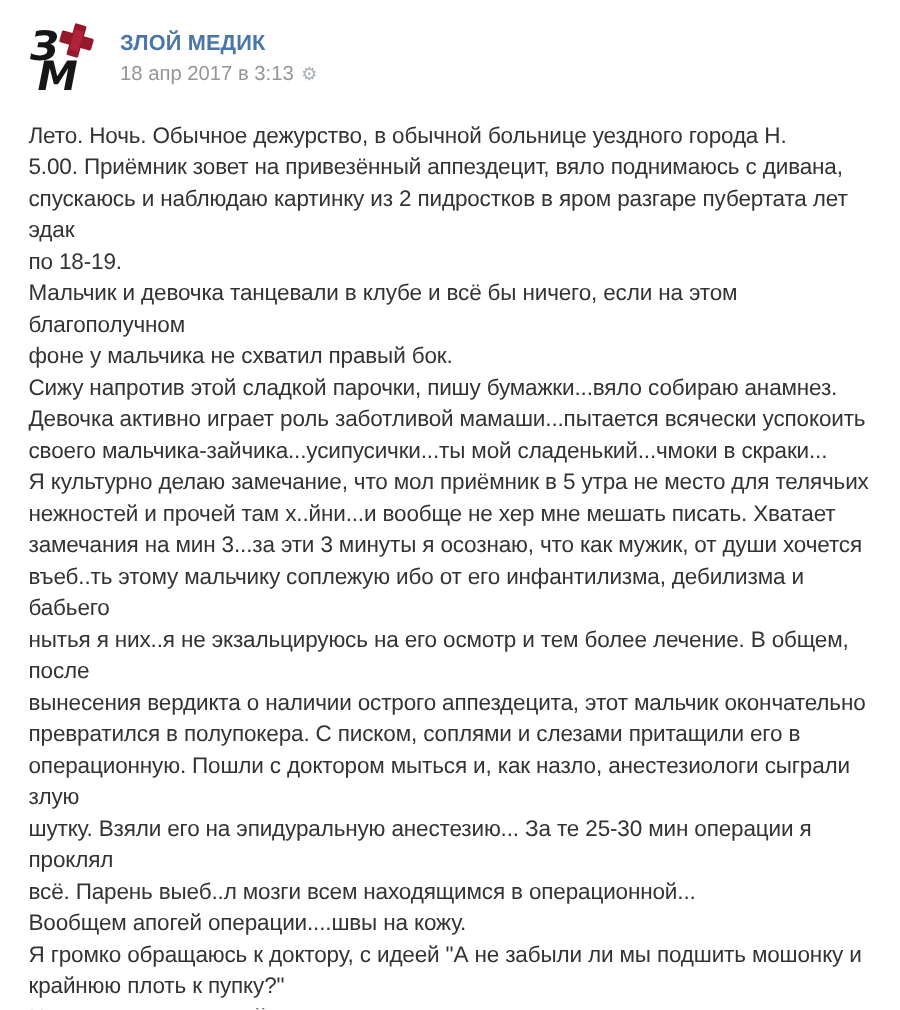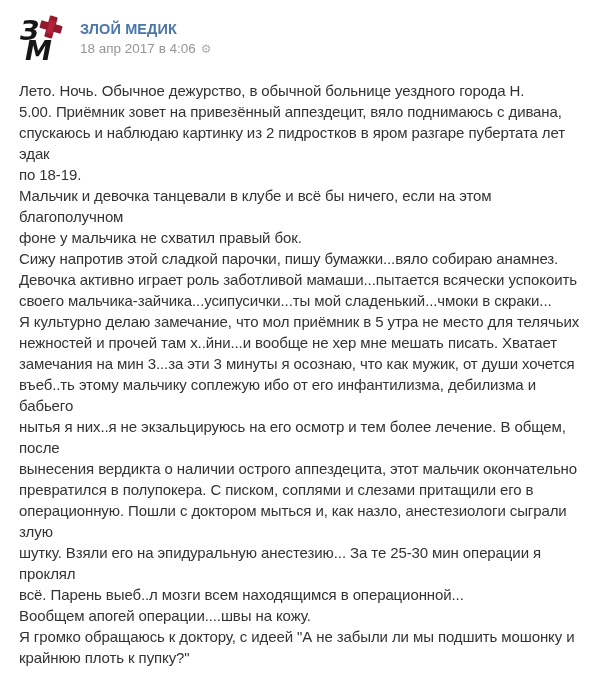--- a/index.html
+++ b/index.html
@@ -101,21 +101,21 @@
           <rect x="-4" y="-11" width="8" height="22" rx="1" fill="#96182c"></rect>
           <rect x="-11" y="-4" width="22" height="8" rx="1" fill="#96182c"></rect>
           <rect x="-3" y="-7" width="6" height="14" fill="#b02338"></rect>
         </g>
         <text class="logo-letter" x="11" y="47" font-size="27">М</text>
       </svg>
     </a>
     <div class="header-info">
       <a class="community-name">ЗЛОЙ МЕДИК</a>
       <div class="post-date-row">
-        <a class="post-date">18 апр 2017 в 4:06</a>
+        <a class="post-date">18 апр 2017 в 3:13</a>
         <span class="gear">⚙</span>
       </div>
     </div>
   </div>
 
   <div class="post-text">Лето. Ночь. Обычное дежурство, в обычной больнице уездного города Н.
 5.00. Приёмник зовет на привезённый аппездецит, вяло поднимаюсь с дивана,
 спускаюсь и наблюдаю картинку из 2 пидростков в яром разгаре пубертата лет эдак
 по 18-19.
 Мальчик и девочка танцевали в клубе и всё бы ничего, если на этом благополучном

